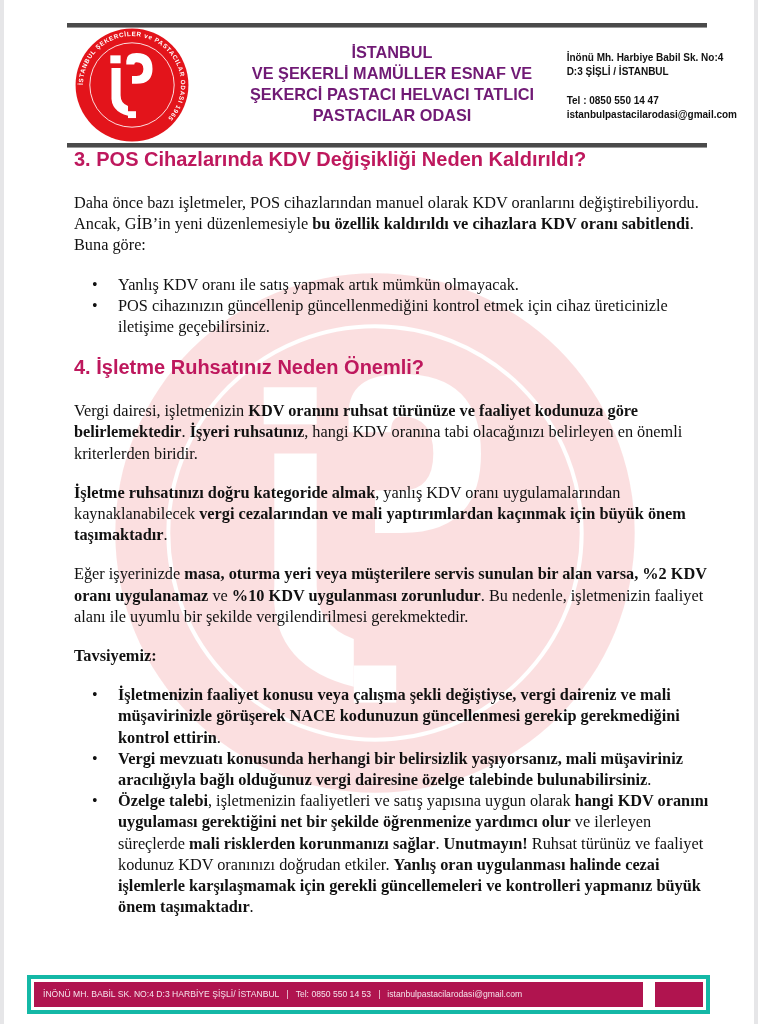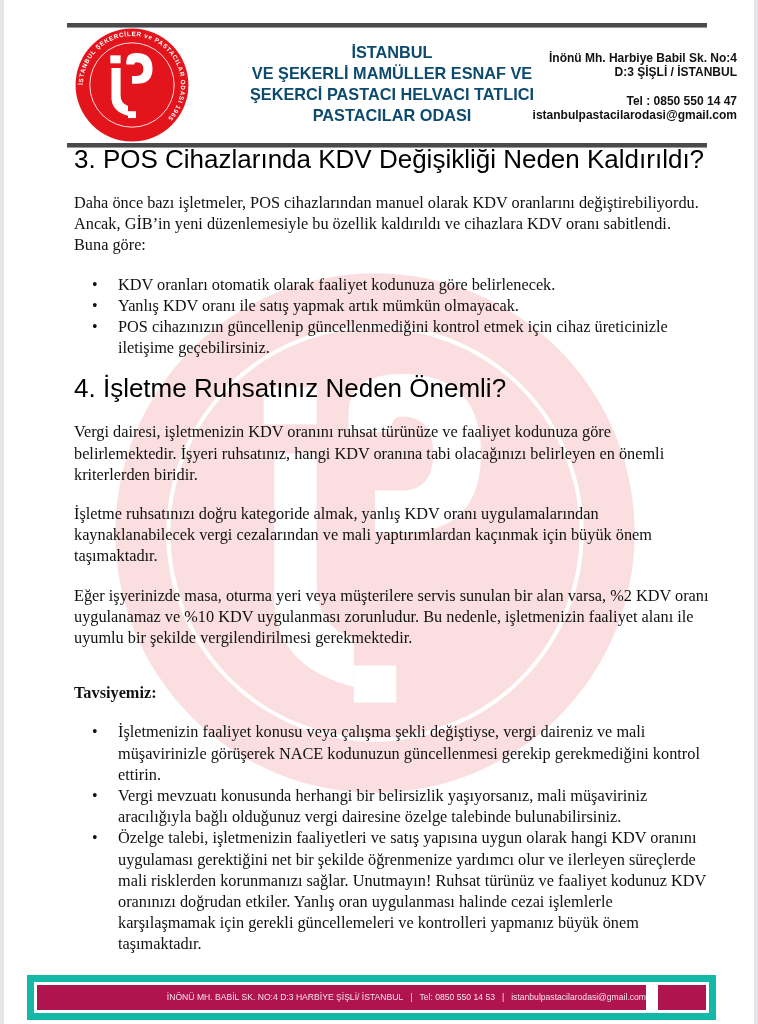--- a/index.html
+++ b/index.html
@@ -13,53 +13,53 @@
   
   .watermark { position: absolute; left: 110px; top: 268px; width: 530px; height: 530px; opacity: 0.13; pointer-events: none; }
 
   
   .rule { position: absolute; left: 67px; width: 640px; height: 4px; background: #4a4a4a; border-bottom: 1px solid #9a9a9a; }
   .rule-top { top: 23px; }
   .rule-bottom { top: 143px; }
   .logo { position: absolute; left: 75px; top: 28px; width: 114px; height: 114px; }
   .org-title {
     position: absolute; left: 226px; top: 42px; width: 332px; text-align: center;
-    font-family: "Liberation Sans", sans-serif; font-weight: bold; font-size: 16.3px; line-height: 21px; color: #0c4a6e;
+    font-family: "Liberation Sans", sans-serif; font-weight: bold; font-size: 16.3px; line-height: 21px; color: #701a75;
   }
   .org-title div { white-space: nowrap; }
   .contact {
-    position: absolute; right: 21px; top: 51px; text-align: right;
-    font-family: "Liberation Sans", sans-serif; font-weight: bold; font-size: 12px; line-height: 14px; color: #111;
+    position: absolute; right: 21px; top: 51px; 
+    font-family: "Liberation Sans", sans-serif; font-weight: bold; font-size: 10px; line-height: 14px; color: #111;
   }
   .contact .gap { height: 15px; }
 
   
   .content { position: absolute; left: 74px; top: 147px; width: 640px; font-size: 16.3px; line-height: 21.2px; }
   h2 {
-    font-family: "Liberation Sans", sans-serif; font-weight: normal; font-size: 26px; line-height: 24px;
-    margin: 0; color: #000000; white-space: nowrap;
+    font-family: "Liberation Sans", sans-serif; font-weight: bold; font-size: 20px; line-height: 24px;
+    margin: 0; color: #be185d; white-space: nowrap;
   }
   h2.h3 { margin-top: 0px; }
   h2.h4 { margin-top: 18px; }
   p { margin: 0; }
   .p1 { margin-top: 21px; }
   ul { margin: 0; padding-left: 44px; list-style: none; }
   ul li { position: relative; }
   ul li::before { content: "•"; position: absolute; left: -26px; top: 0; font-size: 16px; }
   .ul1 { margin-top: 18px; }
   .p-after-h4 { margin-top: 21px; }
   .gap-para { margin-top: 18px; }
-  .tavsiye { margin-top: 34px; font-weight: bold; }
+  .tavsiye { margin-top: 18px; font-weight: bold; }
   .ul2 { margin-top: 18px; }
-  b { font-weight: normal; margin-top: 40px; }
+  b { font-weight: bold; margin-top: 40px; }
 
   
   .footer-box {
     position: absolute; left: 27px; top: 975px; width: 675px; height: 31px;
-    border: 7px solid #14b8a6; background: #fff; text-align: right;
+    border: 4px solid #14b8a6; background: #fff;
   }
   .footer-bar {
     position: absolute; left: 3px; top: 3px; width: 600px; height: 25px; background: #b0144f;
     color: #f5e4ec; font-family: "Liberation Sans", sans-serif; font-size: 8.6px; line-height: 25px; padding-left: 9px;
     white-space: nowrap; box-sizing: border-box; width: 609px;
   }
   .footer-bar .sep { padding: 0 7px; }
   .footer-square {
     position: absolute; right: 3px; top: 3px; width: 48px; height: 25px; background: #b0144f;
   }
@@ -111,21 +111,20 @@
   <div>istanbulpastacilarodasi@gmail.com</div>
 </div>
 
 <div class="rule rule-bottom"></div>
 
 <div class="content">
   <h2 class="h3">3. POS Cihazlarında KDV Değişikliği Neden Kaldırıldı?</h2>
   <p class="p1">Daha önce bazı işletmeler, POS cihazlarından manuel olarak KDV oranlarını değiştirebiliyordu. Ancak, GİB’in yeni düzenlemesiyle <b>bu özellik kaldırıldı ve cihazlara KDV oranı sabitlendi</b>.</p>
   <p>Buna göre:</p>
   <ul class="ul1">
-    <li>KDV oranları <b>otomatik olarak</b> faaliyet kodunuza göre belirlenecek.</li>
     <li>Yanlış KDV oranı ile satış yapmak artık mümkün olmayacak.</li>
     <li>POS cihazınızın güncellenip güncellenmediğini kontrol etmek için cihaz üreticinizle iletişime geçebilirsiniz.</li>
   </ul>
 
   <h2 class="h4">4. İşletme Ruhsatınız Neden Önemli?</h2>
   <p class="p-after-h4">Vergi dairesi, işletmenizin <b>KDV oranını ruhsat türünüze ve faaliyet kodunuza göre belirlemektedir</b>. <b>İşyeri ruhsatınız</b>, hangi KDV oranına tabi olacağınızı belirleyen en önemli kriterlerden biridir.</p>
   <p class="gap-para"> <b>İşletme ruhsatınızı doğru kategoride almak</b>, yanlış KDV oranı uygulamalarından kaynaklanabilecek <b>vergi cezalarından ve mali yaptırımlardan kaçınmak için büyük önem taşımaktadır</b>.</p>
   <p class="gap-para">Eğer işyerinizde <b>masa, oturma yeri veya müşterilere servis sunulan bir alan varsa, %2 KDV oranı uygulanamaz</b> ve <b>%10 KDV uygulanması zorunludur</b>. Bu nedenle, işletmenizin faaliyet alanı ile uyumlu bir şekilde vergilendirilmesi gerekmektedir.</p>
   <p class="tavsiye">Tavsiyemiz:</p>
   <ul class="ul2">

